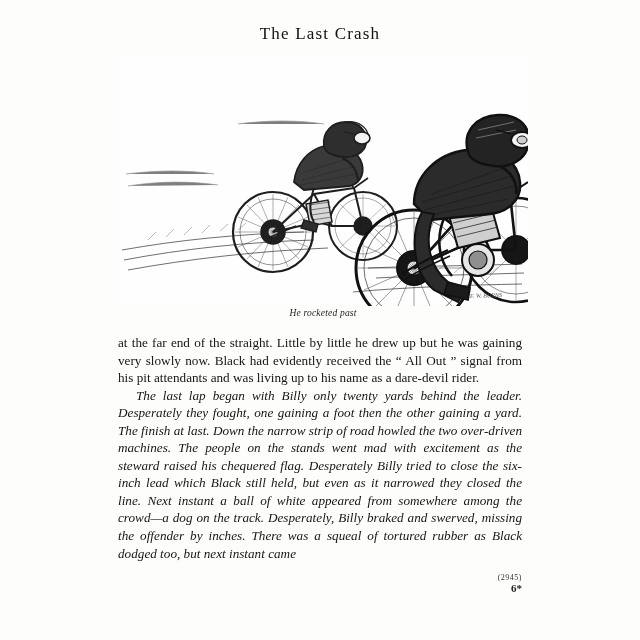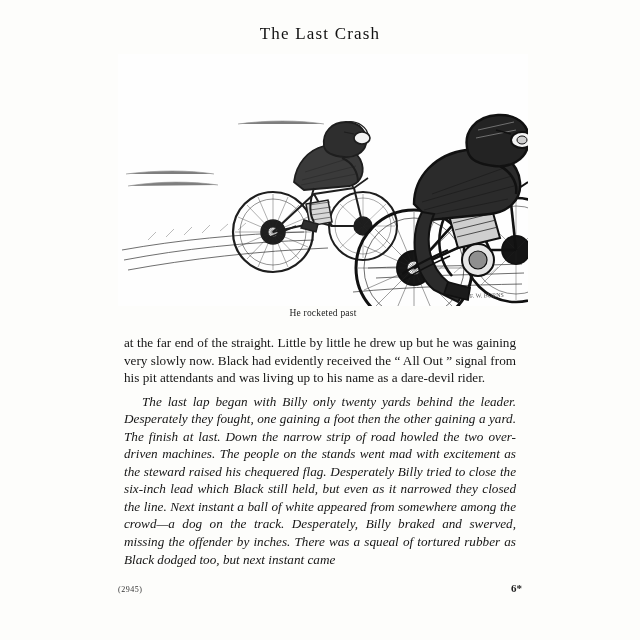--- a/index.html
+++ b/index.html
@@ -28,20 +28,21 @@
     font-size: 17px;
     letter-spacing: 1.2px;
     font-weight: 400;
     color: #111;
     margin: 6px 0 10px 0;
   }
   .illustration-wrap {
     width: 410px;
     margin: 0 auto;
     position: relative;
+    font-style: italic;
   }
   .illustration {
     width: 410px;
     height: 252px;
     display: block;
     background: #fefefe;
   }
   .caption {
     text-align: center;
     font-size: 9.5px;
@@ -52,36 +53,37 @@
   }
   .body-text {
     margin-top: 16px;
     font-size: 13.2px;
     line-height: 1.33;
     text-align: justify;
     color: #151515;
     font-family: "Liberation Serif", serif;
   }
   .body-text p {
-    margin: 6px;
+    margin: 0;
     text-indent: 0;
   }
   .body-text p.indent {
     text-indent: 18px;
     font-style: italic;
   }
   .footer {
     position: absolute;
     left: 118px;
     right: 118px;
     bottom: 46px;
     display: flex;
     justify-content: space-between;
     align-items: flex-end;
     font-family: "Liberation Serif", serif;
+    flex-direction: column;
   }
   .sig-left {
     font-size: 8px;
     color: #333;
     letter-spacing: 0.5px;
   }
   .sig-right {
     font-size: 11px;
     color: #222;
     font-weight: 700;

